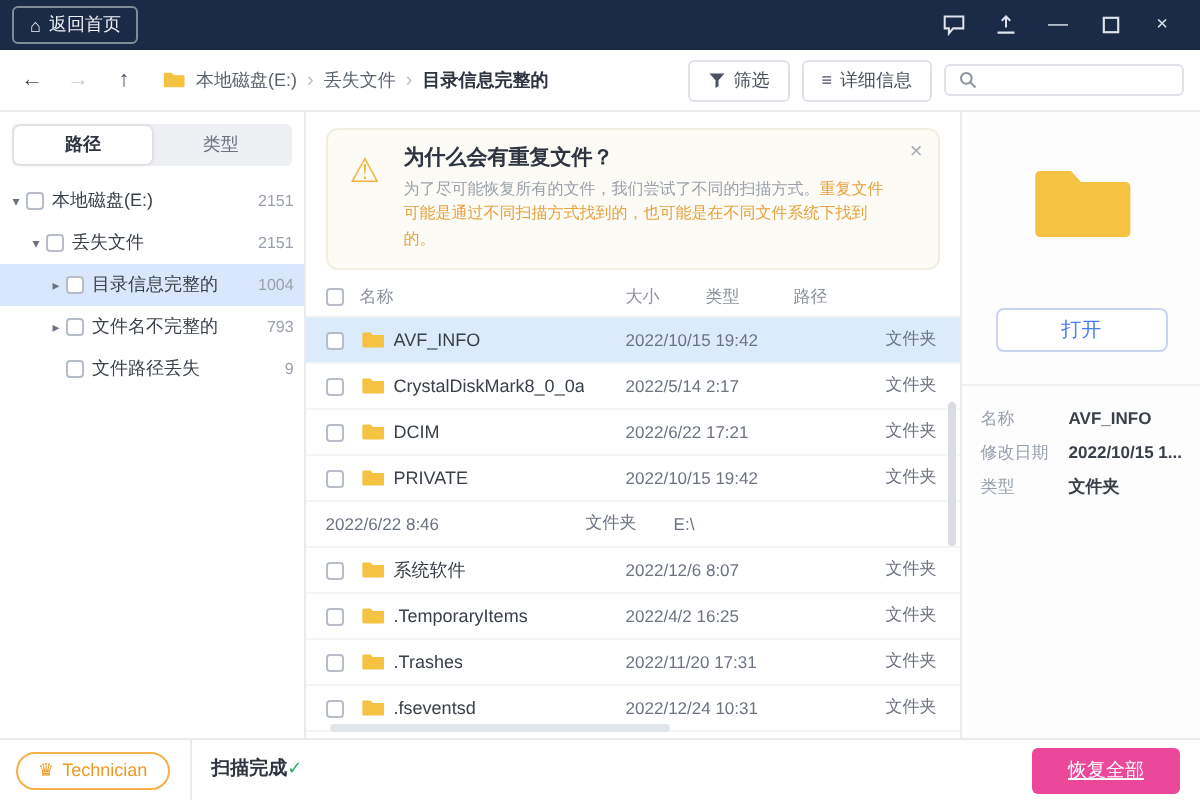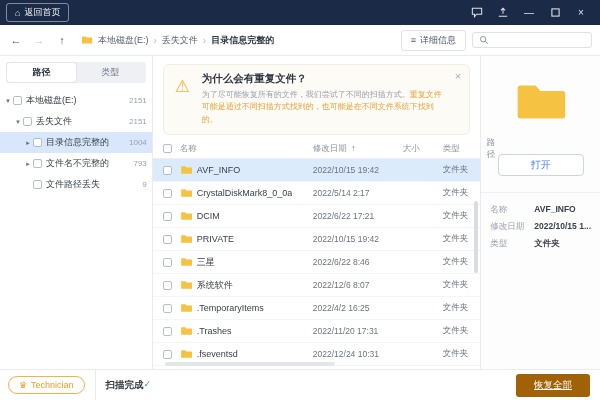--- a/index.html
+++ b/index.html
@@ -81,21 +81,21 @@
   .dv { color:#3a4049; white-space:nowrap; overflow:hidden; text-overflow:ellipsis; font-weight:bold; }
 
   
   .statusbar { flex:0 0 30px; border-top:1px solid #e9ebef; display:flex; align-items:center; padding:0 10px 0 8px; gap:10px; background:#fff; }
   .techbtn { display:flex; align-items:center; gap:4px; border:1px solid #f5b04a; color:#ef9a23; border-radius:10px; padding:3px 10px; font-size:9px; cursor:pointer; }
   .vsep { width:1px; height:30px; background:#e9ebef; }
   .statusblock { display:flex; flex-direction:row; justify-content:center; line-height:1.25; }
   .status-title { font-size:9.5px; font-weight:bold; color:#2e3440; }
   .status-sub { font-size:8px; color:#9aa1ac; display:flex; align-items:center; gap:4px; }
   .gcheck { color:#27ae60; font-size:9px; font-weight:bold; }
-  .recoverbtn { margin-left:auto; background:#a16207; color:#fff; border-radius:3px; padding:5px 18px; font-size:9.5px; cursor:pointer;text-decoration:underline; }
+  .recoverbtn { margin-left:auto; background:#ec4899; color:#fff; border-radius:3px; padding:5px 18px; font-size:9.5px; cursor:pointer;text-decoration:underline; }
 </style>
 </head>
 <body>
 
 <div class="window">
 
   <div class="titlebar">
     <div class="backhome">
       <span class="hicon">⌂</span>
       <span>返回首页</span>
@@ -130,20 +130,26 @@
           <path d="M1.5 3 Q1.5 2 2.5 2 H8 l1.8 2 h8 q1 0 1 1 v8 q0 1 -1 1 h-15.3 q-1 0 -1 -1 Z" fill="#f5c242"></path>
         </svg>
       <span class="crumb">本地磁盘(E:)</span>
       <span class="crumb-sep">›</span>
       <span class="crumb">丢失文件</span>
       <span class="crumb-sep">›</span>
       <span class="crumb current">目录信息完整的</span>
     </div>
     <div class="tool-right">
       <span class="tbtn">
+        <svg width="9" height="9" viewBox="0 0 12 12">
+            <path d="M1 1h10L7 5.5v4l-2 1.2v-5.2z" fill="#4a5160"></path>
+          </svg>
+        <span>筛选</span>
+      </span>
+      <span class="tbtn">
         <span>≡</span>
         <span>详细信息</span>
       </span>
       <span class="search">
         <svg width="10" height="10" viewBox="0 0 12 12">
             <circle cx="5" cy="5" r="3.2" fill="none" stroke="#8d939e" stroke-width="1.2"></circle>
             <path d="M7.5 7.5 L10.5 10.5" stroke="#8d939e" stroke-width="1.2"></path>
           </svg>
       </span>
     </div>
@@ -198,24 +204,20 @@
         <div class="banner-body">
           <span>为了尽可能恢复所有的文件，我们尝试了不同的扫描方式。</span><span class="hl">重复文件可能是通过不同扫描方式找到的，也可能是在不同文件系统下找到的。</span>
         </div>
       </div>
 
       <div class="thead">
         <span class="col-name">
           <span class="cb"></span>
           <span>名称</span>
         </span>
-        <span class="col-date">
-          <span>修改日期</span>
-          <span class="sort">↑</span>
-        </span>
         <span class="col-size">大小</span>
         <span class="col-type">类型</span>
         <span class="col-path">路径</span>
       </div>
 
       <div class="tbody">
           <div class="trow sel">
     <span class="col-name">
       <span class="cb"></span>
       <svg class="folder" viewBox="0 0 20 16">
@@ -261,27 +263,20 @@
                 <path d="M1.5 3 Q1.5 2 2.5 2 H8 l1.8 2 h8 q1 0 1 1 v8 q0 1 -1 1 h-15.3 q-1 0 -1 -1 Z"></path>
               </svg>
       <span class="nm">PRIVATE</span>
     </span>
     <span class="col-date">2022/10/15 19:42</span>
     <span class="col-size"></span>
     <span class="col-type">文件夹</span>
     <span class="col-path">E:\</span>
   </div>
           <div class="trow">
-    <span class="col-name">
-      <span class="cb"></span>
-      <svg class="folder" viewBox="0 0 20 16">
-                <path d="M1.5 3 Q1.5 2 2.5 2 H8 l1.8 2 h8 q1 0 1 1 v8 q0 1 -1 1 h-15.3 q-1 0 -1 -1 Z"></path>
-              </svg>
-      <span class="nm">三星</span>
-    </span>
     <span class="col-date">2022/6/22 8:46</span>
     <span class="col-size"></span>
     <span class="col-type">文件夹</span>
     <span class="col-path">E:\</span>
   </div>
           <div class="trow">
     <span class="col-name">
       <span class="cb"></span>
       <svg class="folder" viewBox="0 0 20 16">
                 <path d="M1.5 3 Q1.5 2 2.5 2 H8 l1.8 2 h8 q1 0 1 1 v8 q0 1 -1 1 h-15.3 q-1 0 -1 -1 Z"></path>

